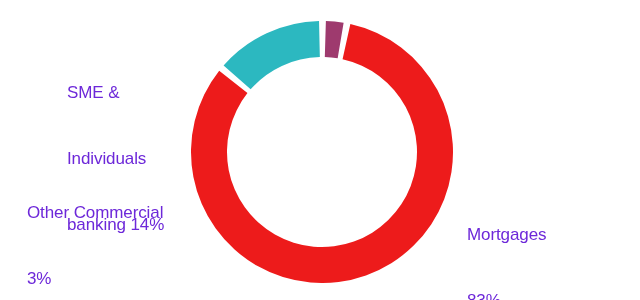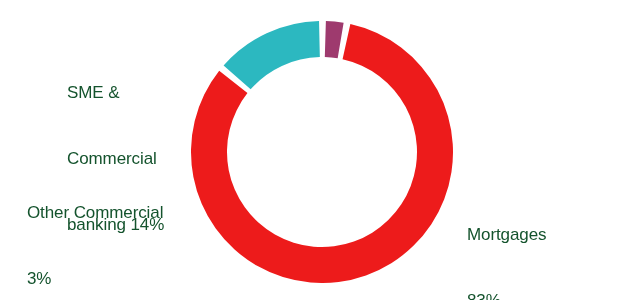--- a/index.html
+++ b/index.html
@@ -26,21 +26,21 @@
     width: 262px;
     height: 262px;
   }
   .donut-svg {
     display: block;
     width: 262px;
     height: 262px;
   }
   .label {
     position: absolute;
-    color: #14532d;
+    color: #6d28d9;
     font-family: "Liberation Sans", sans-serif;
     font-size: 17px;
     line-height: 22px;
     white-space: pre;
     letter-spacing: -0.1px;
   }
   .label-sme {
     left: 67px;
     top: 38px;
     text-align: left;
@@ -69,21 +69,21 @@
       <g transform="translate(131,131)">
         <path id="slice-mortgages" fill="#ed1b1b" d="M 28.35358942589148 -127.89477693271127 A 131 131 0 1 1 -102.80570453983385 -81.19105316516337 L -74.55375520064288 -58.879008020538315 A 95 95 0 1 0 20.561763324119777 -92.74812067639367 Z"></path>
         <path id="slice-sme" fill="#2cb8c0" d="M -98.41560148895996 -86.4602185028827 A 131 131 0 0 1 -2.9720406980343133 -130.96628182127347 L -2.1552966894141967 -94.97554788565634 A 95 95 0 0 0 -71.37009268283356 -62.70015845628898 Z"></path>
         <path id="slice-other" fill="#9e3a6e" d="M 3.8862779751495924 -130.9423416756393 A 131 131 0 0 1 21.621236367748907 -129.20341380137728 L 15.679522556764475 -93.69713214603696 A 95 95 0 0 0 2.8182931880855824 -94.95818671134148 Z"></path>
       </g>
     </svg>
   </div>
 
   <div class="label label-sme">
     <span class="label-line">SME &amp;</span>
-    <span class="label-line">Commercial</span>
+    <span class="label-line">Individuals</span>
     <span class="label-line">banking 14%</span>
   </div>
 
   <div class="label label-other">
     <span class="label-line">Other Commercial</span>
     <span class="label-line">3%</span>
   </div>
 
   <div class="label label-mortgages">
     <span class="label-line">Mortgages</span>

